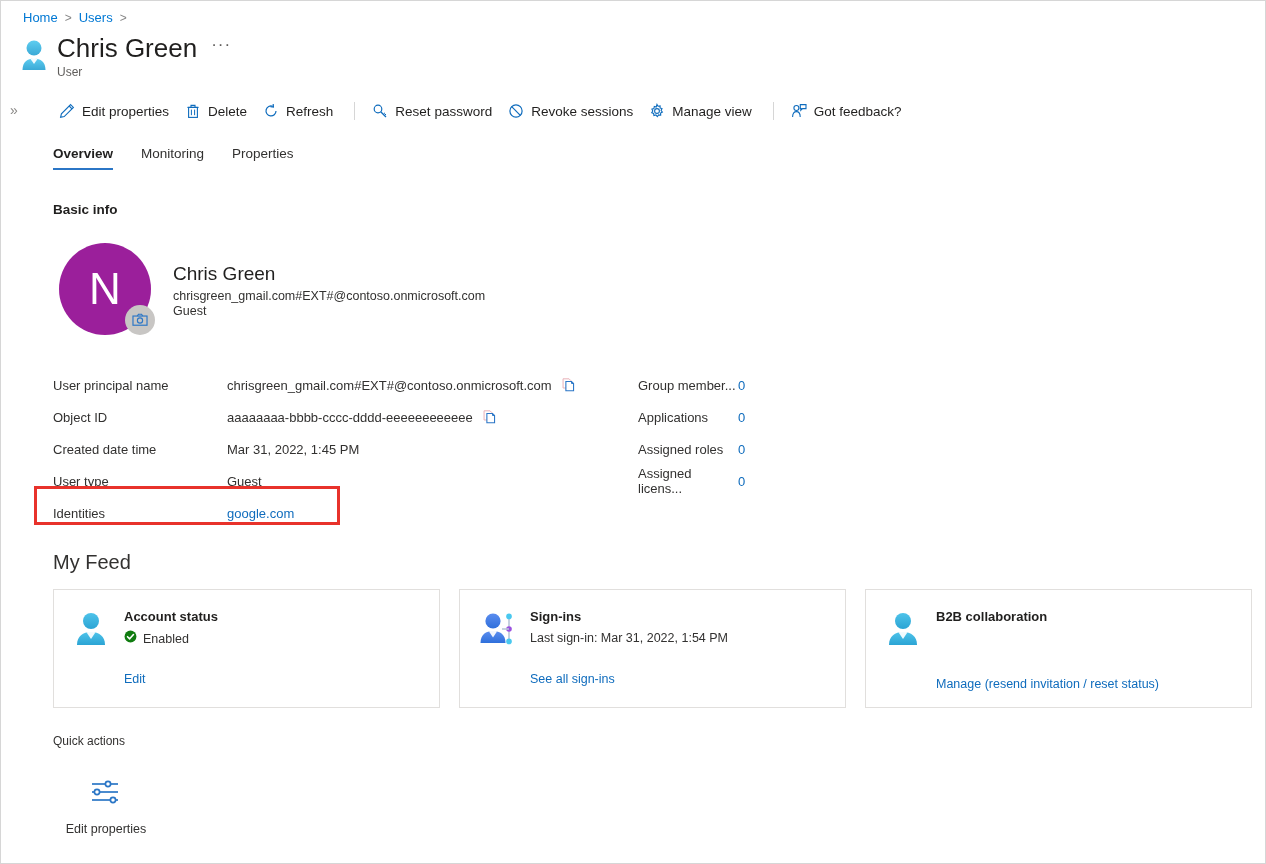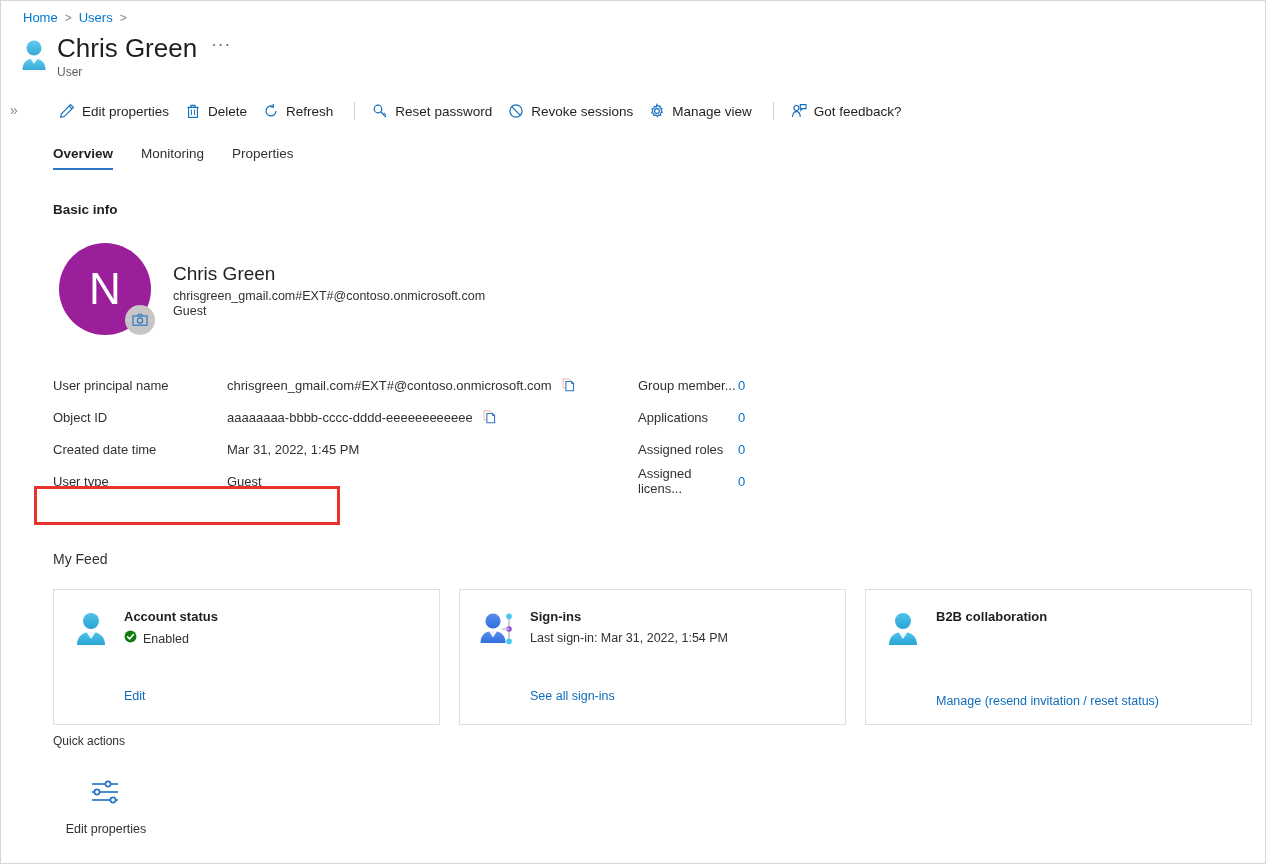--- a/index.html
+++ b/index.html
@@ -144,21 +144,21 @@
 
   
   .section-head {
     position: absolute;
     left: 52px;
     font-size: 13.5px;
     font-weight: 600;
     color: #201f1e;
   }
   #basic-info-head { top: 201px; }
-  #my-feed-head { top: 550px; font-weight: 400; font-size: 14px; color: #323130;}
+  #my-feed-head { top: 550px; font-weight: 400; font-size: 20px; color: #323130;}
   #quick-actions-head { top: 733px; font-weight: 400; font-size: 12px; color: #323130;}
 
   
   .identity {
     position: absolute;
     left: 58px;
     top: 242px;
     display: flex;
     align-items: flex-start;
   }
@@ -247,21 +247,21 @@
   
   .cards {
     position: absolute;
     left: 52px;
     top: 588px;
     display: flex;
     gap: 19px;
   }
   .card {
     width: 387px;
-    height: 136px;
+    height: 119px;
     border: 1px solid #e1dfdd;
     background: #fff;
     box-sizing: border-box;
     padding: 18px 18px 0 18px;
     display: flex;
     position: relative;
   }
   .card-icon { width: 38px; height: 38px; flex: none; margin-right: 14px; margin-top: 2px;}
   .card-body { display: flex; flex-direction: column; }
   .card-title {
@@ -493,20 +493,24 @@
     <div class="prop-row">
       <span class="prop-label">Created date time</span>
       <span class="prop-value">Mar 31, 2022, 1:45 PM</span>
     </div>
 
     <div class="prop-row">
       <span class="prop-label">User type</span>
       <span class="prop-value">Guest</span>
     </div>
 
+    <div class="prop-row">
+      <span class="prop-label">Identities</span>
+      <span class="prop-value link">google.com</span>
+    </div>
   </div>
 
   <div class="props-right">
     <div class="prop-row">
       <span class="prop-label">Group member...</span>
       <span class="prop-value num">0</span>
     </div>
     <div class="prop-row">
       <span class="prop-label">Applications</span>
       <span class="prop-value num">0</span>

